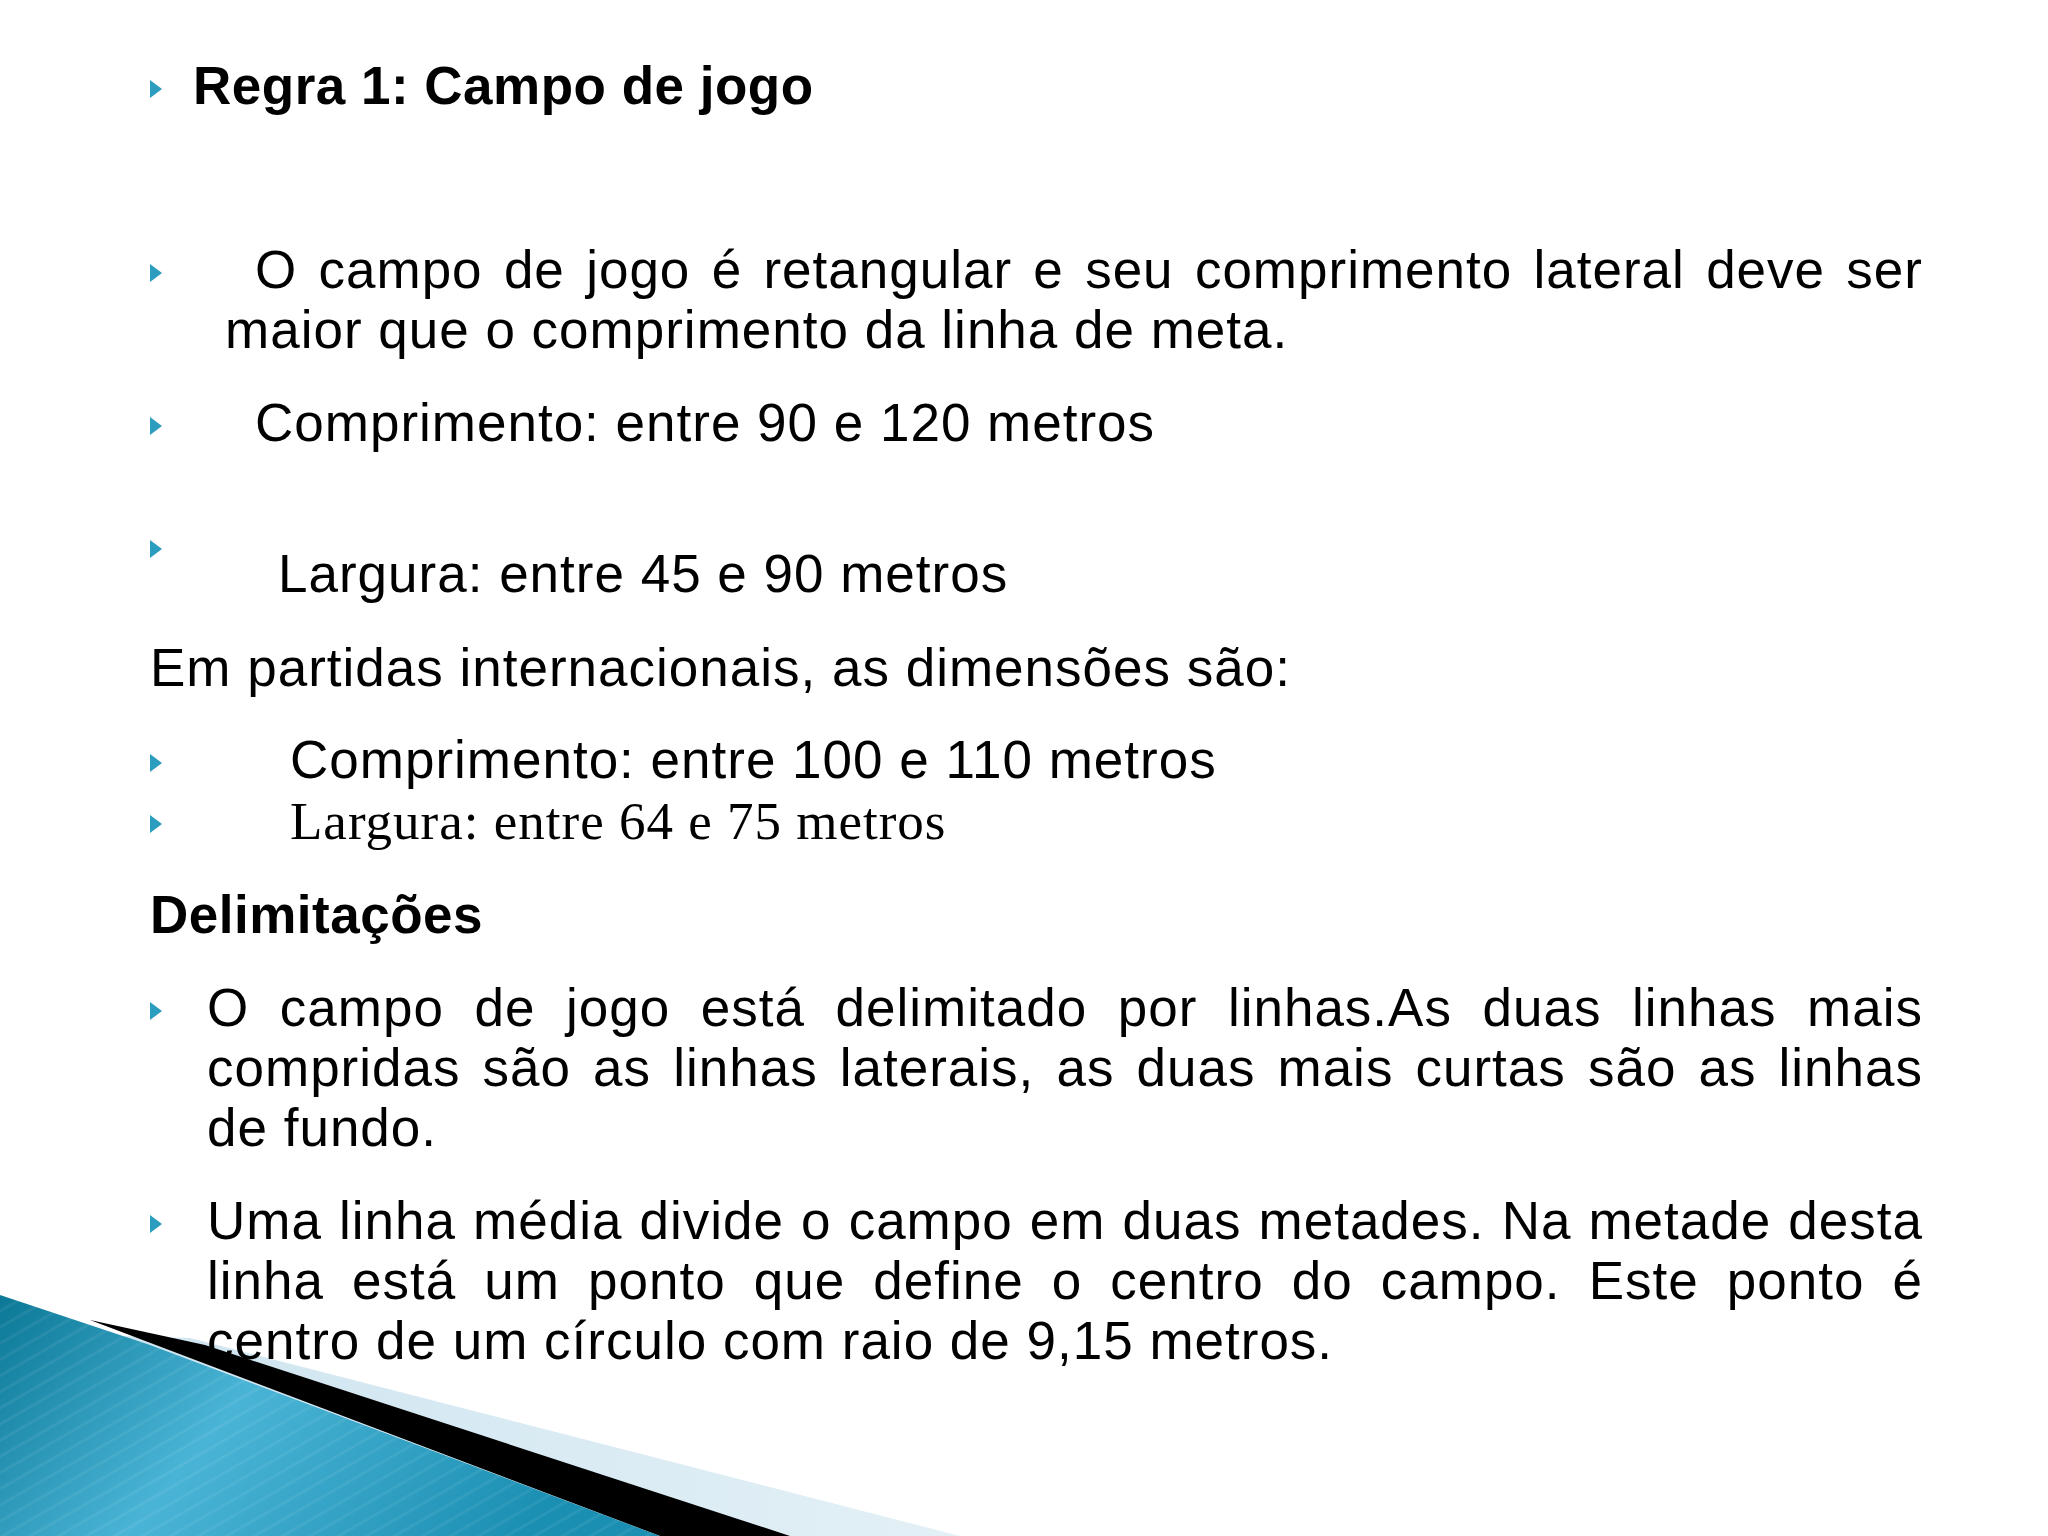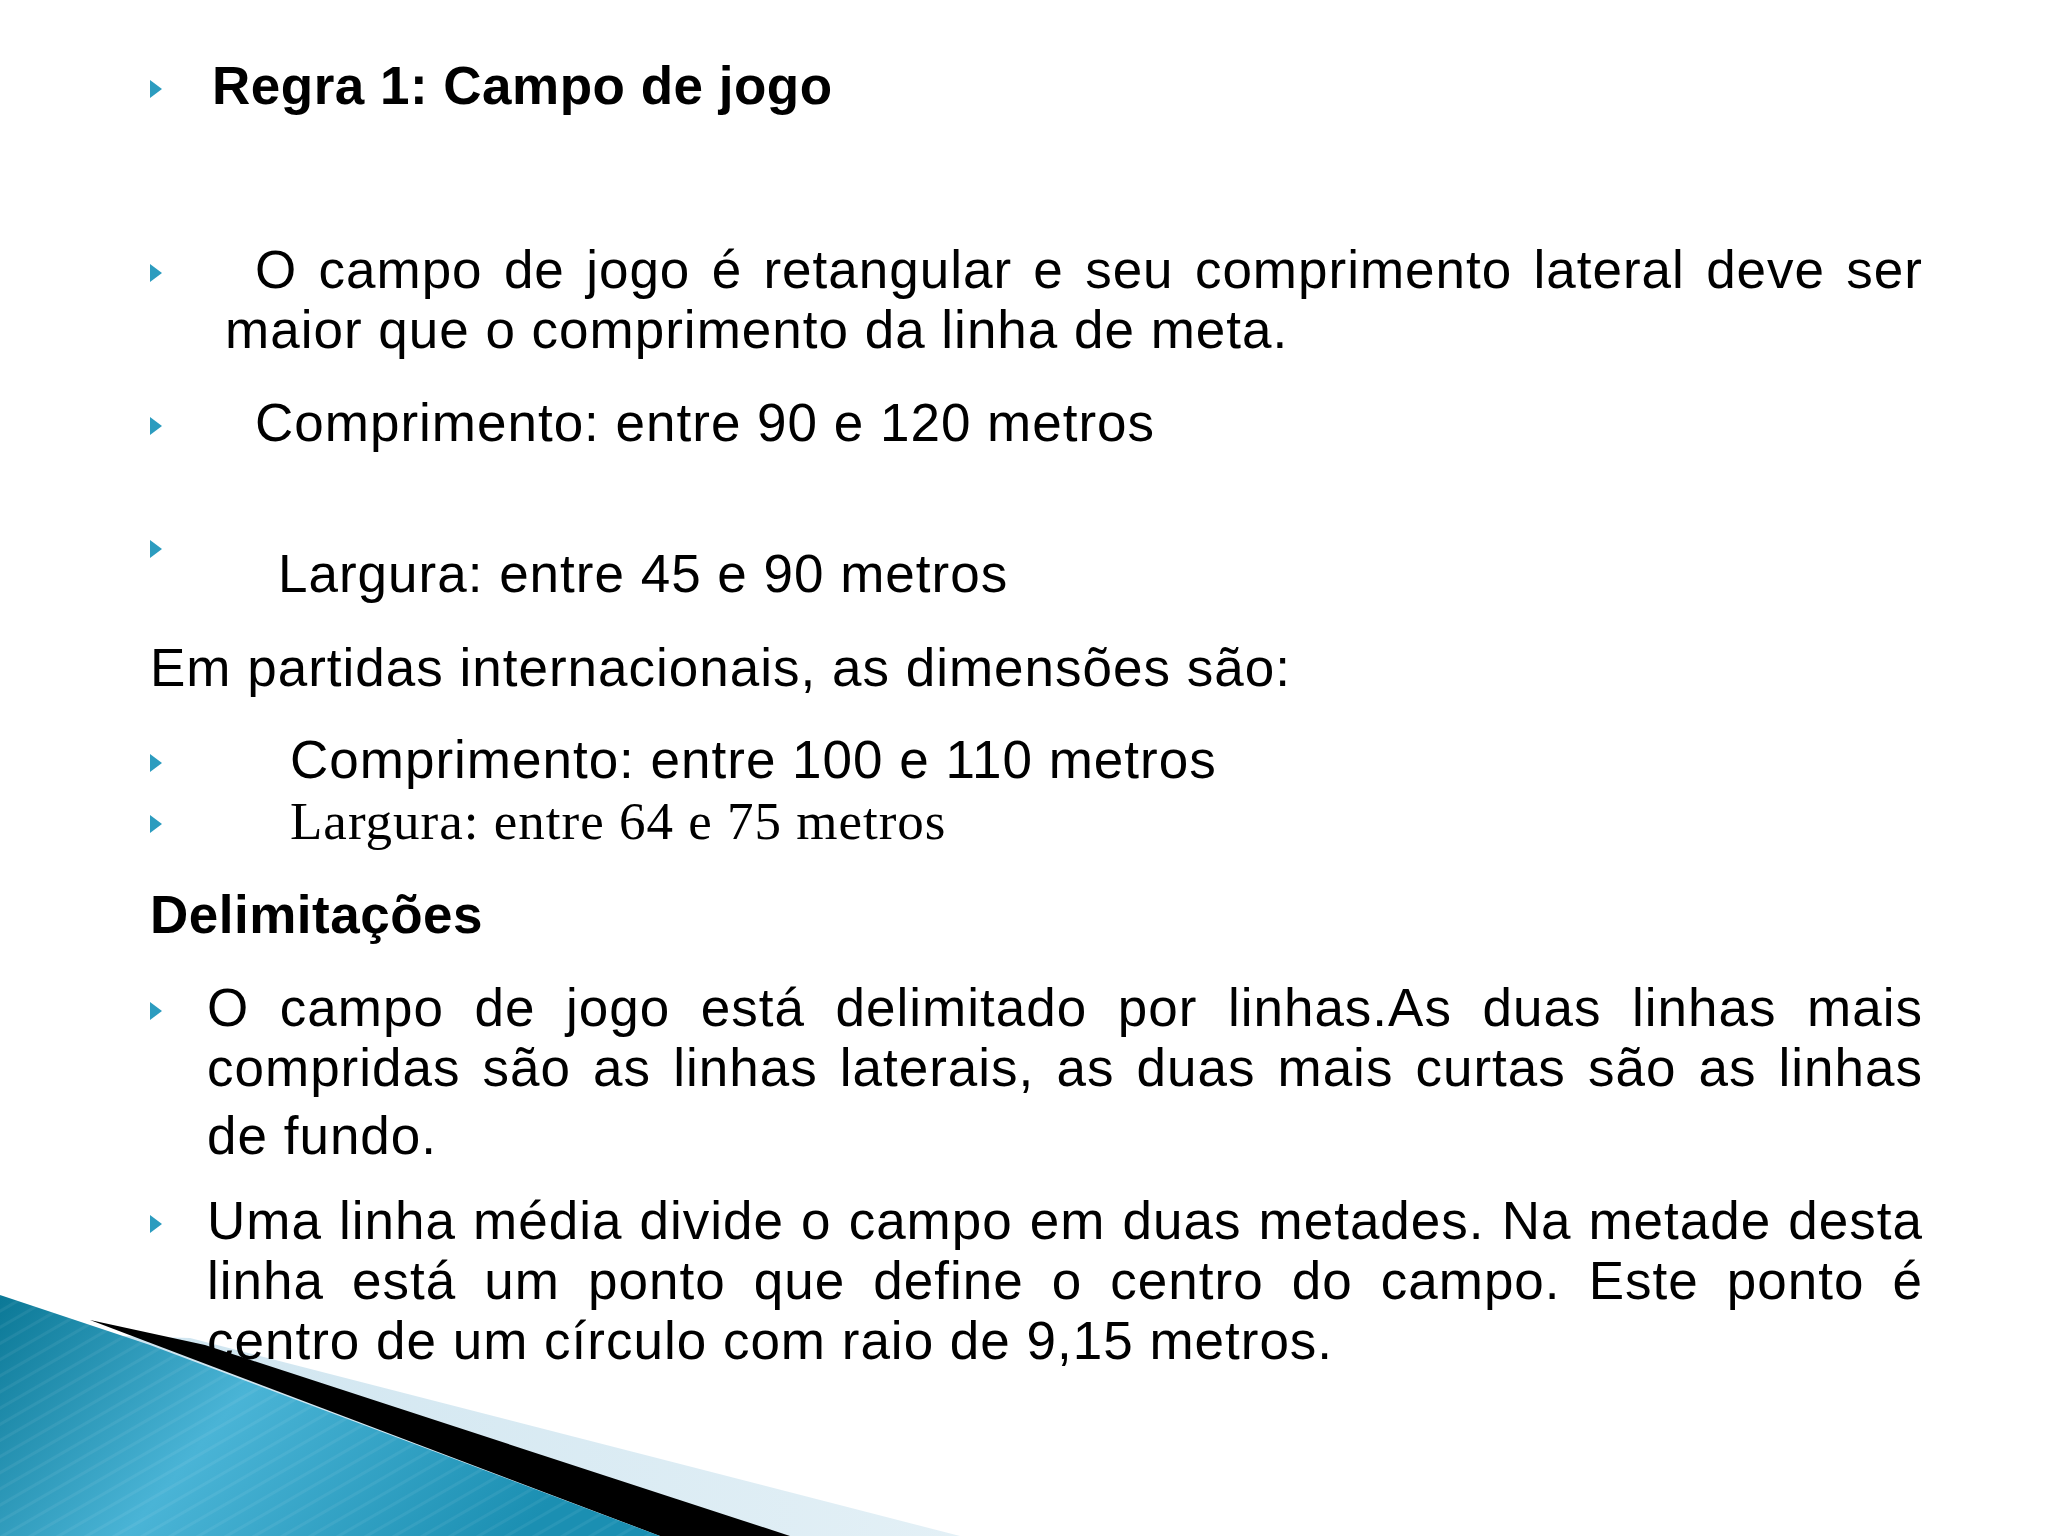--- a/index.html
+++ b/index.html
@@ -49,21 +49,21 @@
 
     <polygon points="190,1338 960,1536 640,1536 120,1336" fill="url(#lightGrad)"></polygon>
 
     <polygon points="90,1320 205,1345 790,1536 660,1536" fill="#000000"></polygon>
 
     <polygon points="0,1295 150,1345 660,1536 0,1536" fill="url(#blueGrad)"></polygon>
     <polygon points="0,1295 150,1345 660,1536 0,1536" fill="url(#stripes)"></polygon>
   </svg>
 
   <span class="bullet" style="left:150px; top:80px;"></span>
-  <div class="line bold" style="left:212px; top:56px;text-align:center;">Regra 1: Campo de jogo</div>
+  <div class="line bold" style="left:193px; top:56px;text-align:center;">Regra 1: Campo de jogo</div>
 
 
   <span class="bullet" style="left:150px; top:264px;"></span>
   <div class="line just" style="left:255px; top:240px; width:1668px;">O campo de jogo é retangular e seu comprimento lateral deve ser</div>
   <div class="line" style="left:225px; top:300px;">maior que o comprimento da linha de meta.</div>
 
   <span class="bullet" style="left:150px; top:417px;"></span>
   <div class="line" style="left:255px; top:393px;">Comprimento: entre 90 e 120 metros</div>
 
   <span class="bullet" style="left:150px; top:540px;"></span>
@@ -75,20 +75,20 @@
   <div class="line" style="left:290px; top:730px;">Comprimento: entre 100 e 110 metros</div>
 
   <span class="bullet" style="left:150px; top:815px;"></span>
   <div class="line" style="left:290px; top:791px;font-family:Liberation Serif, serif;">Largura: entre 64 e 75 metros</div>
 
   <div class="line bold" style="left:150px; top:885px;">Delimitações</div>
 
   <span class="bullet" style="left:150px; top:1002px;"></span>
   <div class="line just" style="left:207px; top:978px; width:1716px;">O campo de jogo está delimitado por linhas.As duas linhas mais</div>
   <div class="line just" style="left:207px; top:1038px; width:1716px;">compridas são as linhas laterais, as duas mais curtas são as linhas</div>
-  <div class="line" style="left:207px; top:1098px;margin-top:8px;">de fundo.</div>
+  <div class="line" style="left:207px; top:1098px;">de fundo.</div>
 
   <span class="bullet" style="left:150px; top:1215px;"></span>
   <div class="line just" style="left:207px; top:1191px; width:1716px;">Uma linha média divide o campo em duas metades. Na metade desta</div>
   <div class="line just" style="left:207px; top:1251px; width:1716px;">linha está um ponto que define o centro do campo. Este ponto é</div>
   <div class="line" style="left:207px; top:1311px;text-align:center;">centro de um círculo com raio de 9,15 metros.</div>
 
 </div>
 
 </body></html>

